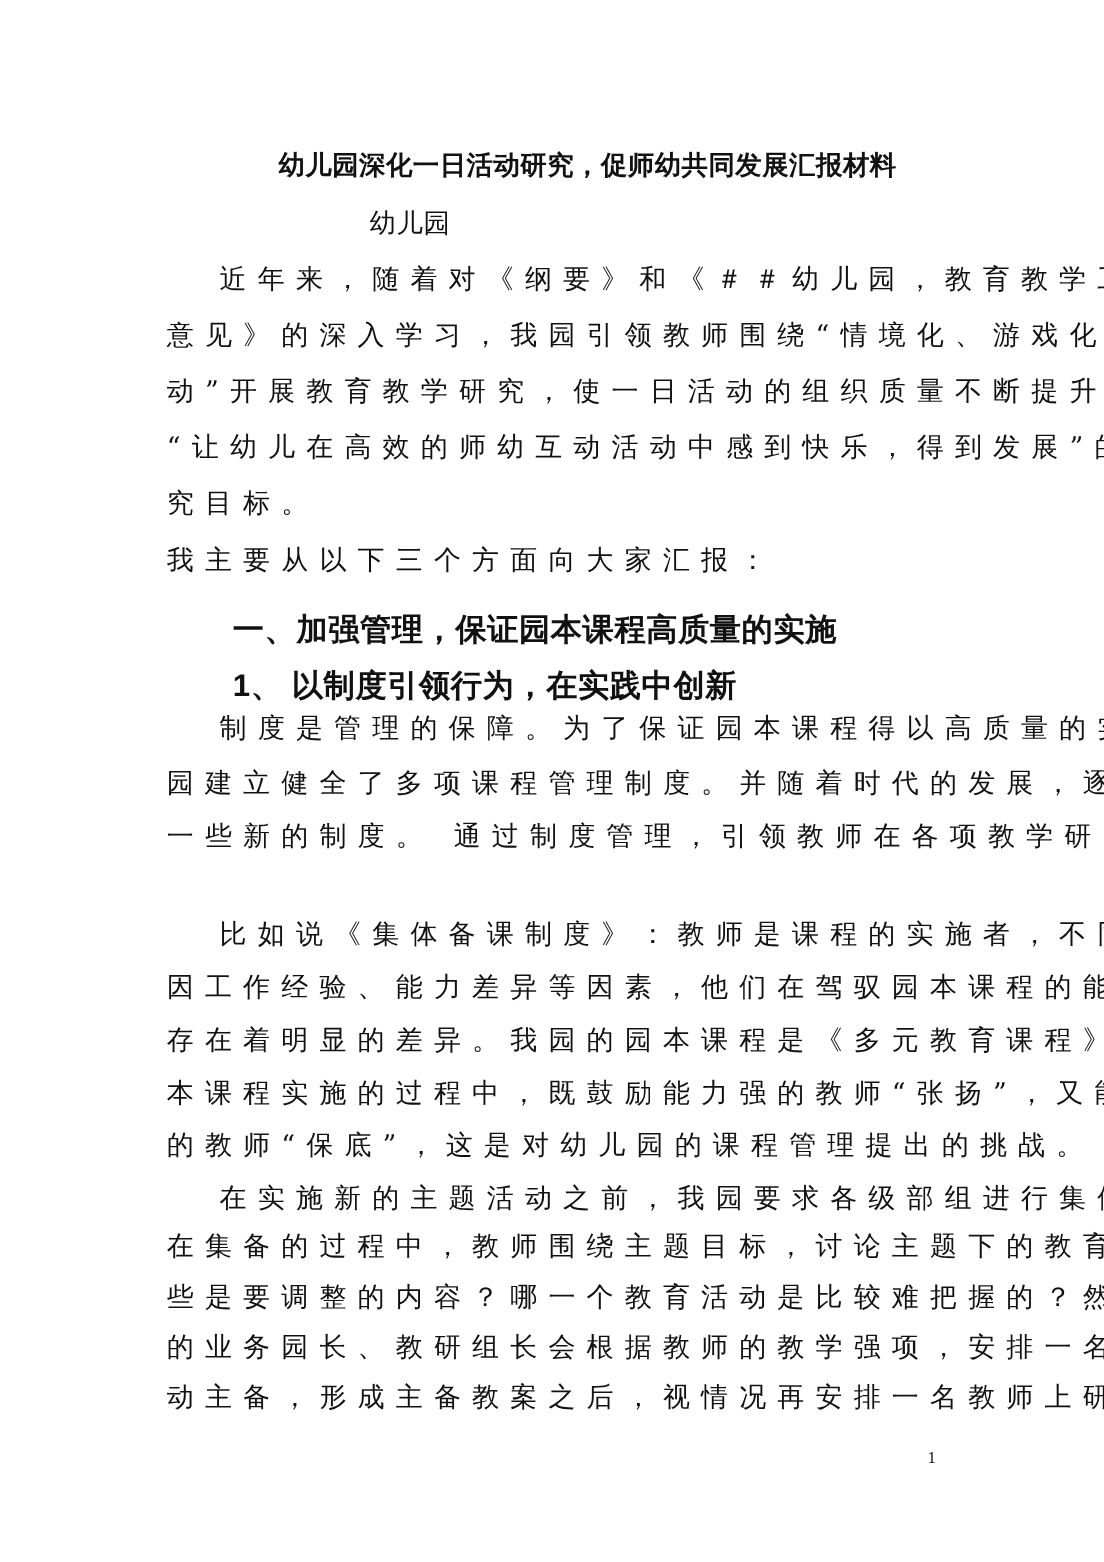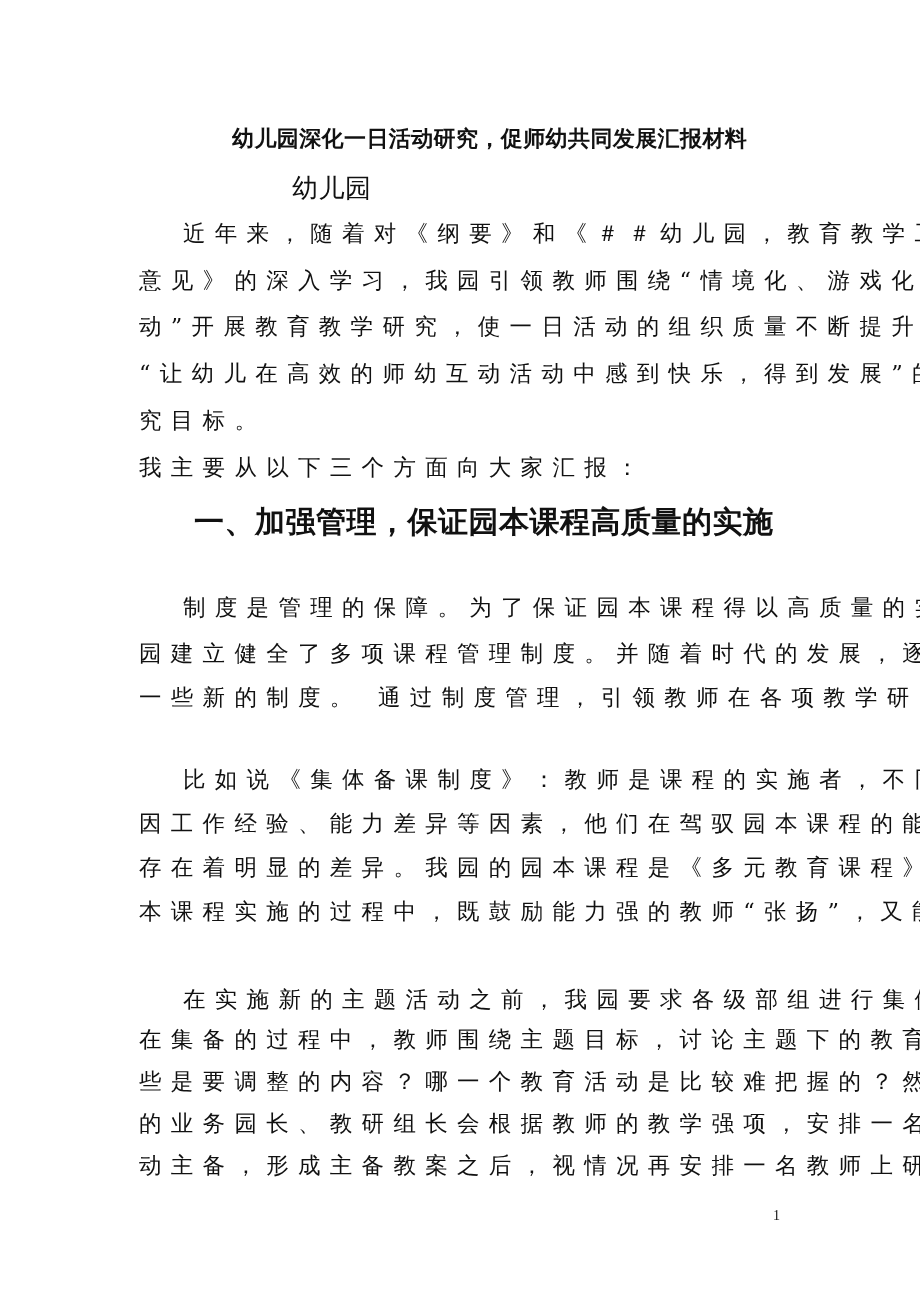--- a/index.html
+++ b/index.html
@@ -37,37 +37,37 @@
       top: 124px;
       font-size: 22px;
       font-weight: bold;
       line-height: 30px;
       white-space: nowrap;
       letter-spacing: 0.4px;
       font-family: "DejaVu Sans", "Liberation Sans", sans-serif;
     }
     .subtitle {
       position: absolute;
-      left: 292px;
+      left: 308px;
       top: 173px;
+      font-size: 22px;
+      line-height: 30px;
+      white-space: nowrap;
+      letter-spacing: 0.5px;
+      font-family: Liberation Mono, monospace;
+    }
+    .heading {
+      position: absolute;
+      left: 194px;
       font-size: 26px;
+      font-weight: bold;
       line-height: 30px;
       white-space: nowrap;
       letter-spacing: 0.5px;
       font-family: Liberation Sans, sans-serif;
-    }
-    .heading {
-      position: absolute;
-      left: 194px;
-      font-size: 30px;
-      font-weight: bold;
-      line-height: 30px;
-      white-space: nowrap;
-      letter-spacing: 0.5px;
-      font-family: Liberation Mono, monospace;
     }
     .indent { left: 183px; }
     .page-number {
       position: absolute;
       left: 773px;
       top: 1208px;
       font-size: 14px;
       line-height: 16px;
       font-family: "Liberation Serif", serif;
     }
@@ -80,29 +80,31 @@
   <div class="subtitle">幼儿园</div>
 
   <div class="line indent" style="top:218px">近年来，随着对《纲要》和《＃＃幼儿园，教育教学工作指导</div>
   <div class="line" style="top:265px">意见》的深入学习，我园引领教师围绕“情境化、游戏化的一日活</div>
   <div class="line" style="top:311px">动”开展教育教学研究，使一日活动的组织质量不断提升，落实了</div>
   <div class="line" style="top:358px">“让幼儿在高效的师幼互动活动中感到快乐，得到发展”的教育研</div>
   <div class="line" style="top:452px">我主要从以下三个方面向大家汇报：</div>
   <div class="line" style="top:405px">究目标。</div>
 
   <div class="heading" style="top:509px">一、加强管理，保证园本课程高质量的实施</div>
+  <div class="heading" style="top:556px">1、  以制度引领行为，在实践中创新</div>
 
   <div class="line indent" style="top:592px">制度是管理的保障。为了保证园本课程得以高质量的实施，我</div>
   <div class="line" style="top:638px">园建立健全了多项课程管理制度。并随着时代的发展，逐步增添了</div>
   <div class="line" style="top:682px">一些新的制度。 通过制度管理，引领教师在各项教学研究活动中形</div>
 
   <div class="line indent" style="top:764px">比如说《集体备课制度》：教师是课程的实施者，不同的教师</div>
   <div class="line" style="top:808px">因工作经验、能力差异等因素，他们在驾驭园本课程的能力上也会</div>
   <div class="line" style="top:852px">存在着明显的差异。我园的园本课程是《多元教育课程》。如何在园</div>
   <div class="line" style="top:896px">本课程实施的过程中，既鼓励能力强的教师“张扬”，又能让能力弱</div>
+  <div class="line" style="top:940px">的教师“保底”，这是对幼儿园的课程管理提出的挑战。</div>
 
   <div class="line indent" style="top:984px">在实施新的主题活动之前，我园要求各级部组进行集体备课。</div>
   <div class="line" style="top:1024px">在集备的过程中，教师围绕主题目标，讨论主题下的教育活动有哪</div>
   <div class="line" style="top:1066px">些是要调整的内容？哪一个教育活动是比较难把握的？然后，我们</div>
   <div class="line" style="top:1108px">的业务园长、教研组长会根据教师的教学强项，安排一名教师做活</div>
   <div class="line" style="top:1150px">动主备，形成主备教案之后，视情况再安排一名教师上研究课，使</div>
 
   <div class="page-number">1</div>
 </div>
 

